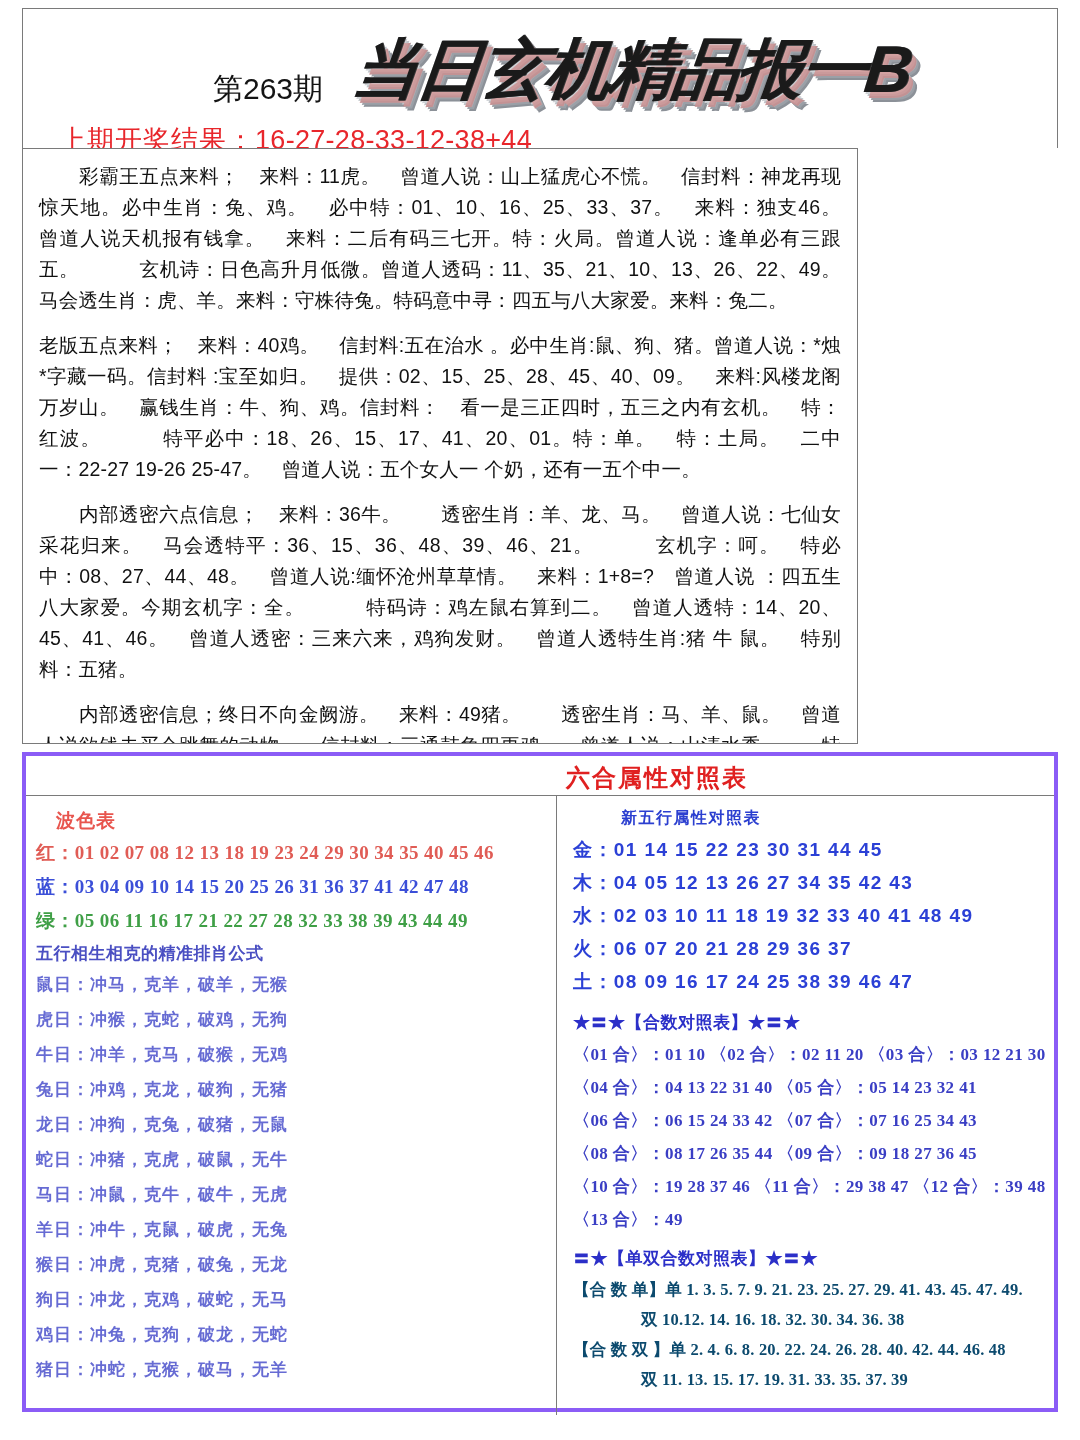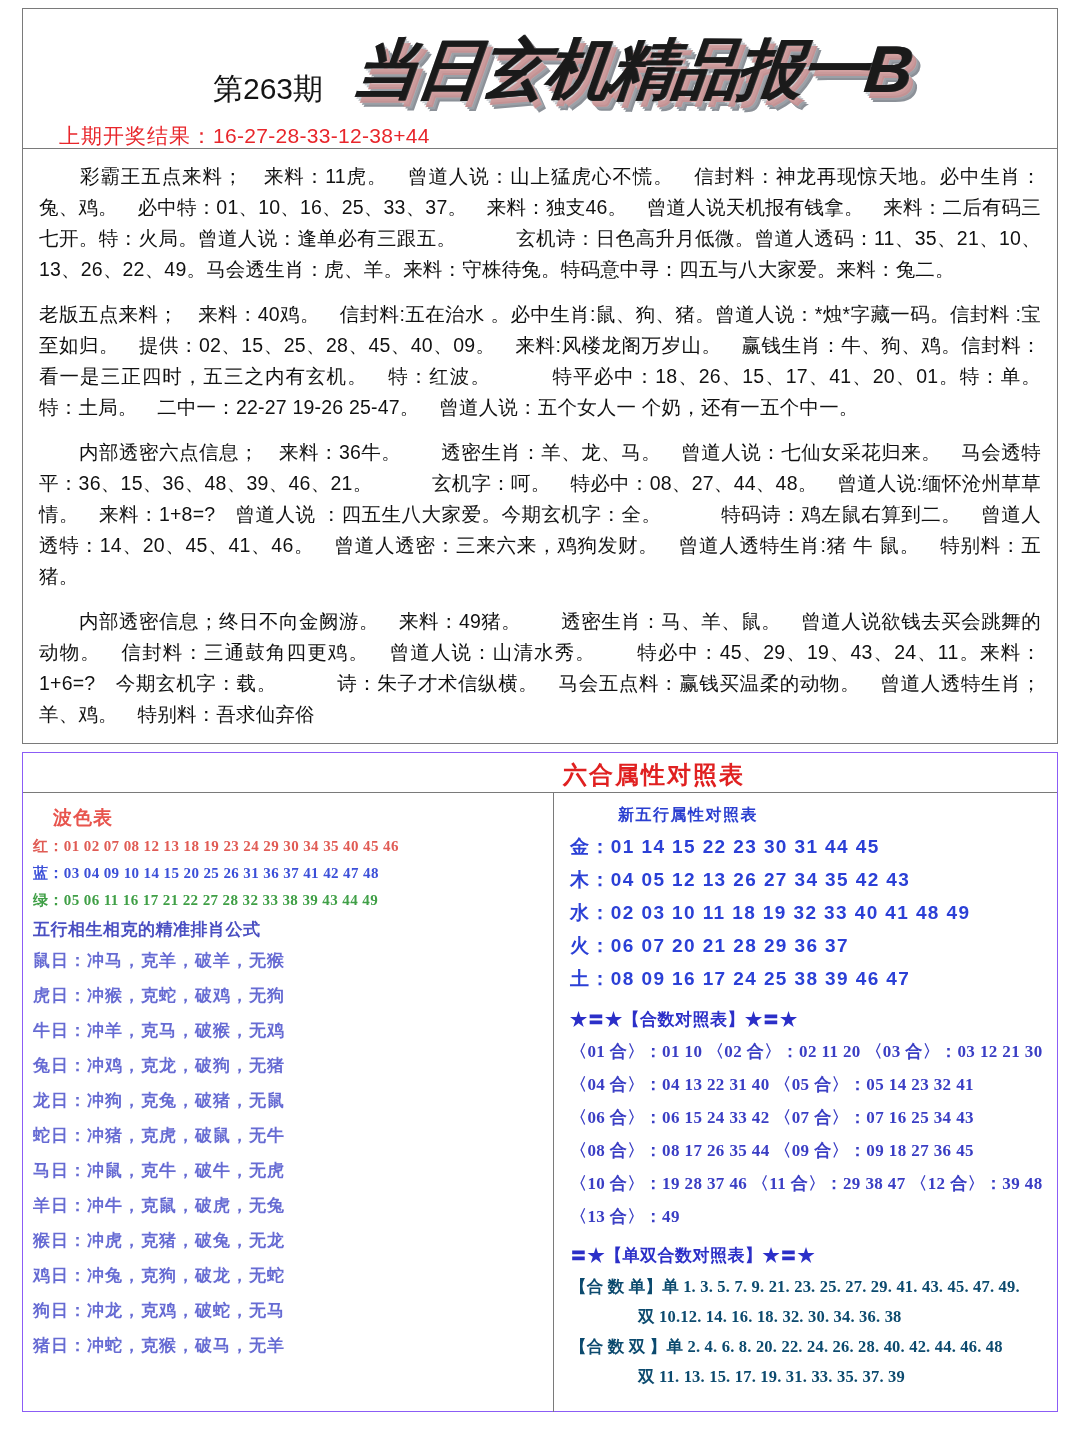--- a/index.html
+++ b/index.html
@@ -32,21 +32,21 @@
     font-family: "Liberation Sans", sans-serif;
     font-size: 30px;
     font-weight: 500;
     color: #141414;
     letter-spacing: 0px;
   }
   .result-line {
     position: absolute;
     left: 36px; top: 113px;
     font-family: "Liberation Sans", sans-serif;
-    font-size: 21px;
+    font-size: 27px;
     color: #e8262b;
     letter-spacing: 0.3px;
     white-space: nowrap;
   }
   .result-line .rl-label { letter-spacing: 1px; }
 
   
   .logo {
     position: absolute;
     left: 330px; top: 14px;
@@ -89,21 +89,21 @@
     font-family: "Liberation Sans", sans-serif;
     font-size: 17px; font-weight: bold;
     color: #e1332c;
     letter-spacing: 1px;
   }
 
   
   .bodybox {
     position: absolute;
     left: 22px; top: 148px;
-    width: 1036px; height: 596px;
+    width: 836px; height: 596px;
     border: 1px solid #7a7a7a;
     background: #fff;
     padding: 12px 16px 0 16px;
     overflow: hidden;
   }
   .para {
     font-family: "Liberation Sans", sans-serif;
     font-size: 19.5px;
     line-height: 31px;
     color: #111;
@@ -112,21 +112,21 @@
     margin: 0 0 14px 0;
     letter-spacing: 0.2px;
     white-space: pre-wrap;
   }
 
   
   .tablebox {
     position: absolute;
     left: 22px; top: 752px;
     width: 1036px; height: 660px;
-    border: 1px solid #8b5cf6;
+    border: 4px solid #8b5cf6;
     background: #fff;
   }
   .tb-title {
     height: 40px;
     border-bottom: 1px solid #7a7a7a;
     position: relative;
   }
   .tb-title span {
     position: absolute;
     left: 540px; top: 6px;
@@ -151,21 +151,21 @@
 
   .wave-title {
     font-family: "Liberation Sans", sans-serif;
     font-size: 19px; font-weight: bold;
     color: #e8554e;
     margin: 2px 0 6px 22px;
     letter-spacing: 1px;
   }
   .wave-row {
     font-family: "Liberation Serif", serif;
-    font-size: 15px;
+    font-size: 19px;
     font-weight: bold;
     margin: 0 0 8px 2px;
     letter-spacing: 0.4px;
     white-space: nowrap;
   }
   .wave-red   { color: #e05c55; }
   .wave-blue  { color: #3b4fd8; }
   .wave-green { color: #3f9f46; }
 
   .formula-title {
@@ -282,22 +282,22 @@
 
         <div class="zodiac-row">鼠日：冲马，克羊，破羊，无猴</div>
         <div class="zodiac-row">虎日：冲猴，克蛇，破鸡，无狗</div>
         <div class="zodiac-row">牛日：冲羊，克马，破猴，无鸡</div>
         <div class="zodiac-row">兔日：冲鸡，克龙，破狗，无猪</div>
         <div class="zodiac-row">龙日：冲狗，克兔，破猪，无鼠</div>
         <div class="zodiac-row">蛇日：冲猪，克虎，破鼠，无牛</div>
         <div class="zodiac-row">马日：冲鼠，克牛，破牛，无虎</div>
         <div class="zodiac-row">羊日：冲牛，克鼠，破虎，无兔</div>
         <div class="zodiac-row">猴日：冲虎，克猪，破兔，无龙</div>
+        <div class="zodiac-row">狗日：冲龙，克鸡，破蛇，无马</div>
         <div class="zodiac-row">鸡日：冲兔，克狗，破龙，无蛇</div>
-        <div class="zodiac-row">狗日：冲龙，克鸡，破蛇，无马</div>
         <div class="zodiac-row">猪日：冲蛇，克猴，破马，无羊</div>
       </div>
 
       <div class="tb-right">
         <div class="r-title">新五行属性对照表</div>
 
         <div class="wx-row">
           <span>金：</span><span>01  14  15  22  23  30  31  44  45</span>
         </div>
         <div class="wx-row">

